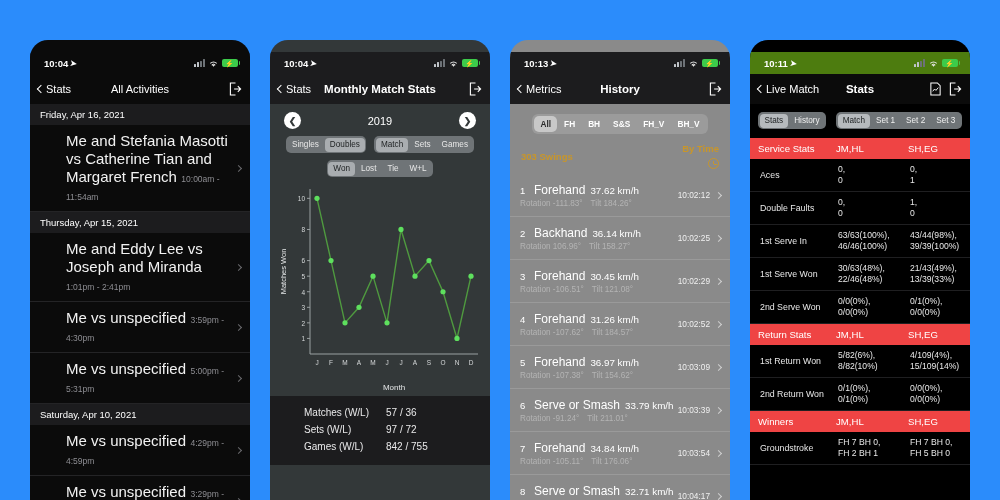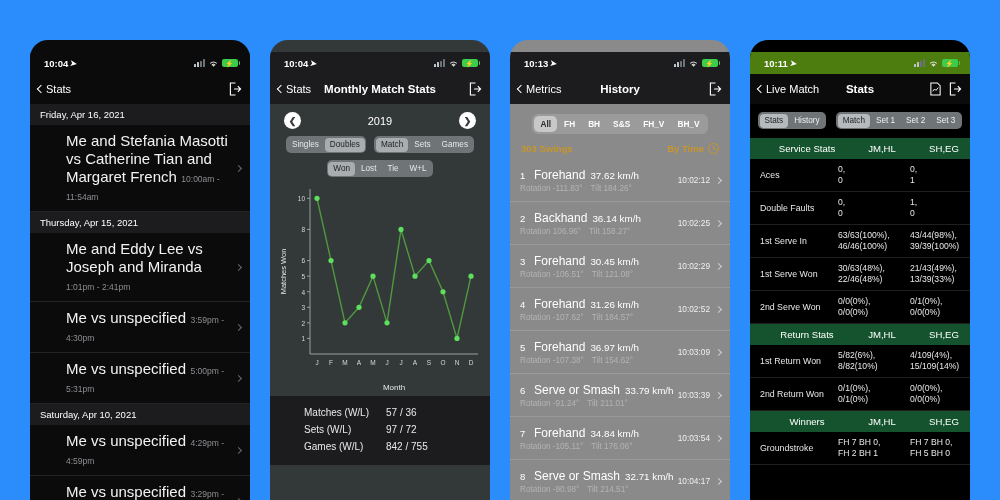--- a/index.html
+++ b/index.html
@@ -113,21 +113,21 @@
   .p3 .statusbar { background:#1c1c1e; }
   .p3 .navbar { background:#1c1c1e; }
   .p3-seg { display:flex; justify-content:center; padding:10px 6px 8px; }
   .seg3 { display:flex; background:#9b9b9b; border-radius:6px; padding:2px; gap:1px; }
   .seg3 span { font-size:8.3px; color:#fff; padding:3px 6px; border-radius:5px; font-weight:600; }
   .seg3 span.sel { background:#c8c8c8; color:#2a2a2a; }
   .swingbar {
     display:flex; align-items:center; justify-content:space-between;
     padding:1px 11px 5px; color:#c8962a; font-size:9.5px; font-weight:600;
   }
-  .bytime { display:flex; align-items:flex-end; gap:4px; }
+  .bytime { display:flex; align-items:flex-end; gap:4px;flex-direction:column; }
   .clock-ic { width:11px; height:11px; border:1.3px solid #c8962a; border-radius:50%; position:relative; }
   .clock-ic:before { content:""; position:absolute; left:4px; top:1.8px; width:1.1px; height:3.4px; background:#c8962a; }
   .clock-ic:after { content:""; position:absolute; left:4.5px; top:4.8px; width:3px; height:1.1px; background:#c8962a; }
   .swing-row {
     display:flex; align-items:center; padding:6px 9px 6px 10px;
     border-bottom:.6px solid #9a9a9a; background:#8a8a8a; min-height:43px;
   }
   .sw-main { flex:1; min-width:0; }
   .sw-top { display:flex; align-items:baseline; gap:5px; color:#fff; font-size:10px; }
   .sw-idx { color:#fff; font-size:9.5px; min-width:9px; }
@@ -140,22 +140,22 @@
   
   .p4 { background:#000; }
   .p4 .statusbar { background:#4d7c0f; }
   .p4 .navbar { background:#0b0b0b; }
   .p4-segs { display:flex; gap:10px; padding:8px 8px 9px; align-items:center; }
   .seg4 { display:flex; background:#6f7477; border-radius:5px; padding:1.5px; gap:1px; }
   .seg4 span { font-size:8.2px; color:#f0f0f0; padding:2.5px 5px; border-radius:4px; white-space:nowrap; }
   .seg4 span.sel { background:#b6babd; color:#1d2021; }
   .tbl { }
   .t-head {
-    display:flex; background:#14532d; color:#fff; font-size:9.6px;
-    padding:5px 0 5px 18px; font-weight:500;text-align:center;
+    display:flex; background:#ef4444; color:#fff; font-size:9.6px;
+    padding:5px 0 5px 8px; font-weight:500;
   }
   .t-row {
     display:flex; color:#e8e8e8; font-size:8.6px;
     padding:5px 0 5px 10px; border-bottom:.5px solid #1f1f21; align-items:center;
   }
   .c1 { width:78px; flex:none; }
   .c2 { width:72px; flex:none; }
   .c3 { flex:1; }
   .t-row .c1 { font-size:8.8px; }
   .cellline { line-height:11px; white-space:nowrap; }
@@ -188,20 +188,21 @@
         <span class="batt">
             <span class="bolt">⚡</span>
           </span>
       </div>
     </div>
     <div class="navbar">
       <div class="nav-back">
         <span class="chev-l"></span>
         <span>Stats</span>
       </div>
+      <div class="nav-title">All Activities</div>
       <div class="nav-right">
         <span class="icon-export">
           <svg viewBox="0 0 14 15" width="13" height="14">
               <path d="M7 1H1.5v13H7" stroke="#fff" stroke-width="1.2" fill="none"></path>
               <path d="M5.5 7.5h7M9.5 4.5l3 3-3 3" stroke="#fff" stroke-width="1.2" fill="none"></path>
             </svg>
         </span>
       </div>
     </div>
     <div class="act-list">

